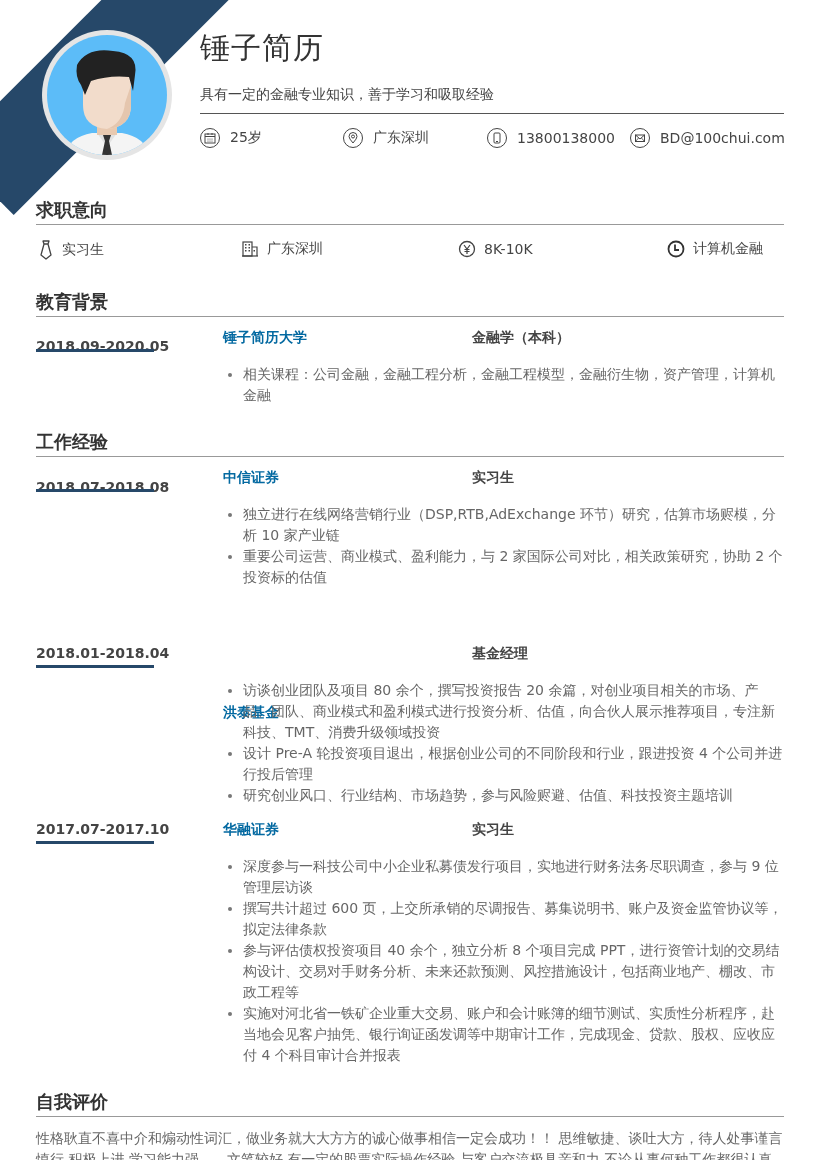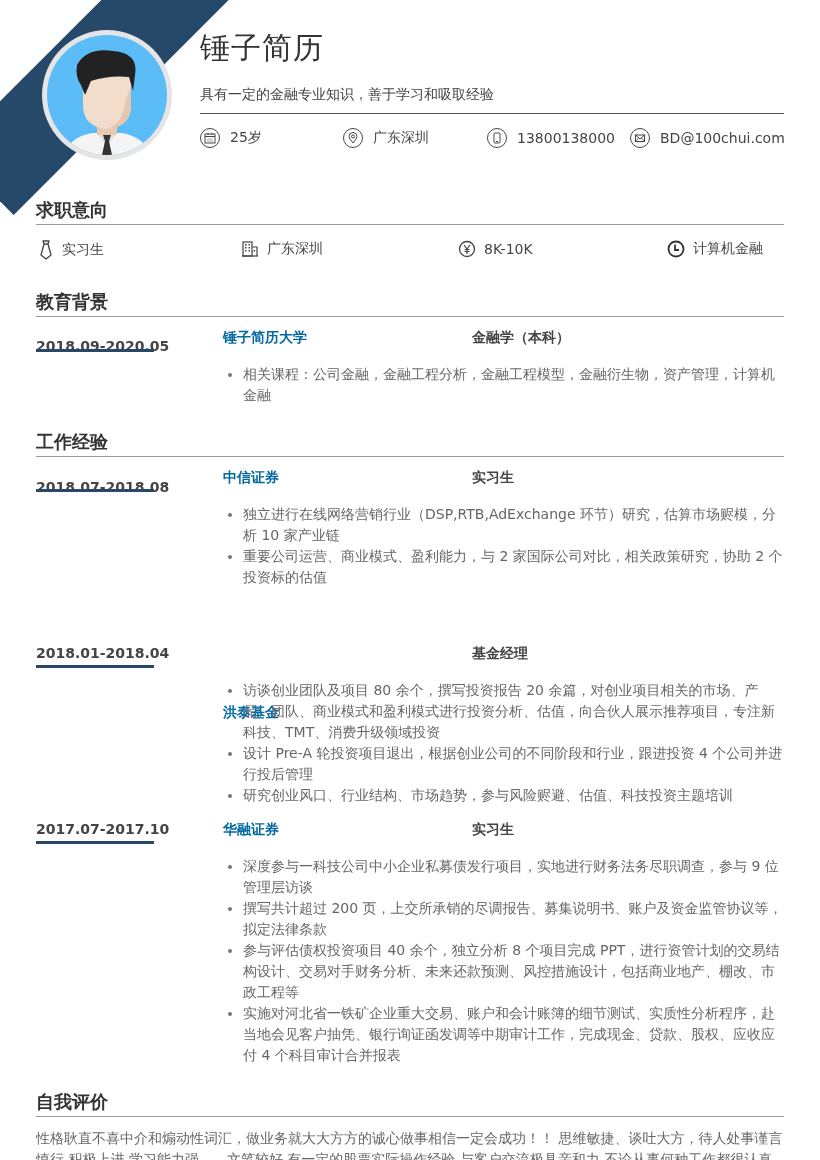--- a/index.html
+++ b/index.html
@@ -180,20 +180,20 @@
   <li>设计 Pre-A 轮投资项目退出，根据创业公司的不同阶段和行业，跟进投资 4 个公司并进行投后管理</li>
   <li>研究创业风口、行业结构、市场趋势，参与风险赆避、估值、科技投资主题培训</li>
 </ul>
 
 <div class="entry-date" style="top:821px;">2017.07-2017.10</div>
 <div class="entry-bar" style="top:841px;"></div>
 <div class="entry-org" style="top:821px;text-align:center;">华融证券</div>
 <div class="entry-role" style="top:821px;">实习生</div>
 <ul class="bullets" style="top:856px;">
   <li>深度参与一科技公司中小企业私募债发行项目，实地进行财务法务尽职调查，参与 9 位管理层访谈</li>
-  <li>撰写共计超过 200 页，上交所承销的尽调报告、募集说明书、账户及资金监管协议等，拟定法律条款</li>
+  <li>撰写共计超过 600 页，上交所承销的尽调报告、募集说明书、账户及资金监管协议等，拟定法律条款</li>
   <li>参与评估债权投资项目 40 余个，独立分析 8 个项目完成 PPT，进行资管计划的交易结构设计、交易对手财务分析、未来还款预测、风控措施设计，包括商业地产、棚改、市政工程等</li>
   <li>实施对河北省一铁矿企业重大交易、账户和会计账簿的细节测试、实质性分析程序，赴当地会见客户抽凭、银行询证函发调等中期审计工作，完成现金、贷款、股权、应收应付 4 个科目审计合并报表</li>
 </ul>
 
 <h2 class="section-title" style="top:1090px;">自我评价</h2>
 <div class="section-rule" style="top:1116px;"></div>
 <p class="self-eval">性格耿直不喜中介和煽动性词汇，做业务就大大方方的诚心做事相信一定会成功！！ 思维敏捷、谈吐大方，待人处事谨言慎行,积极上进,学习能力强……文笔较好,有一定的股票实际操作经验,与客户交流极具亲和力,不论从事何种工作都很认真</p>
 
 </body></html>

